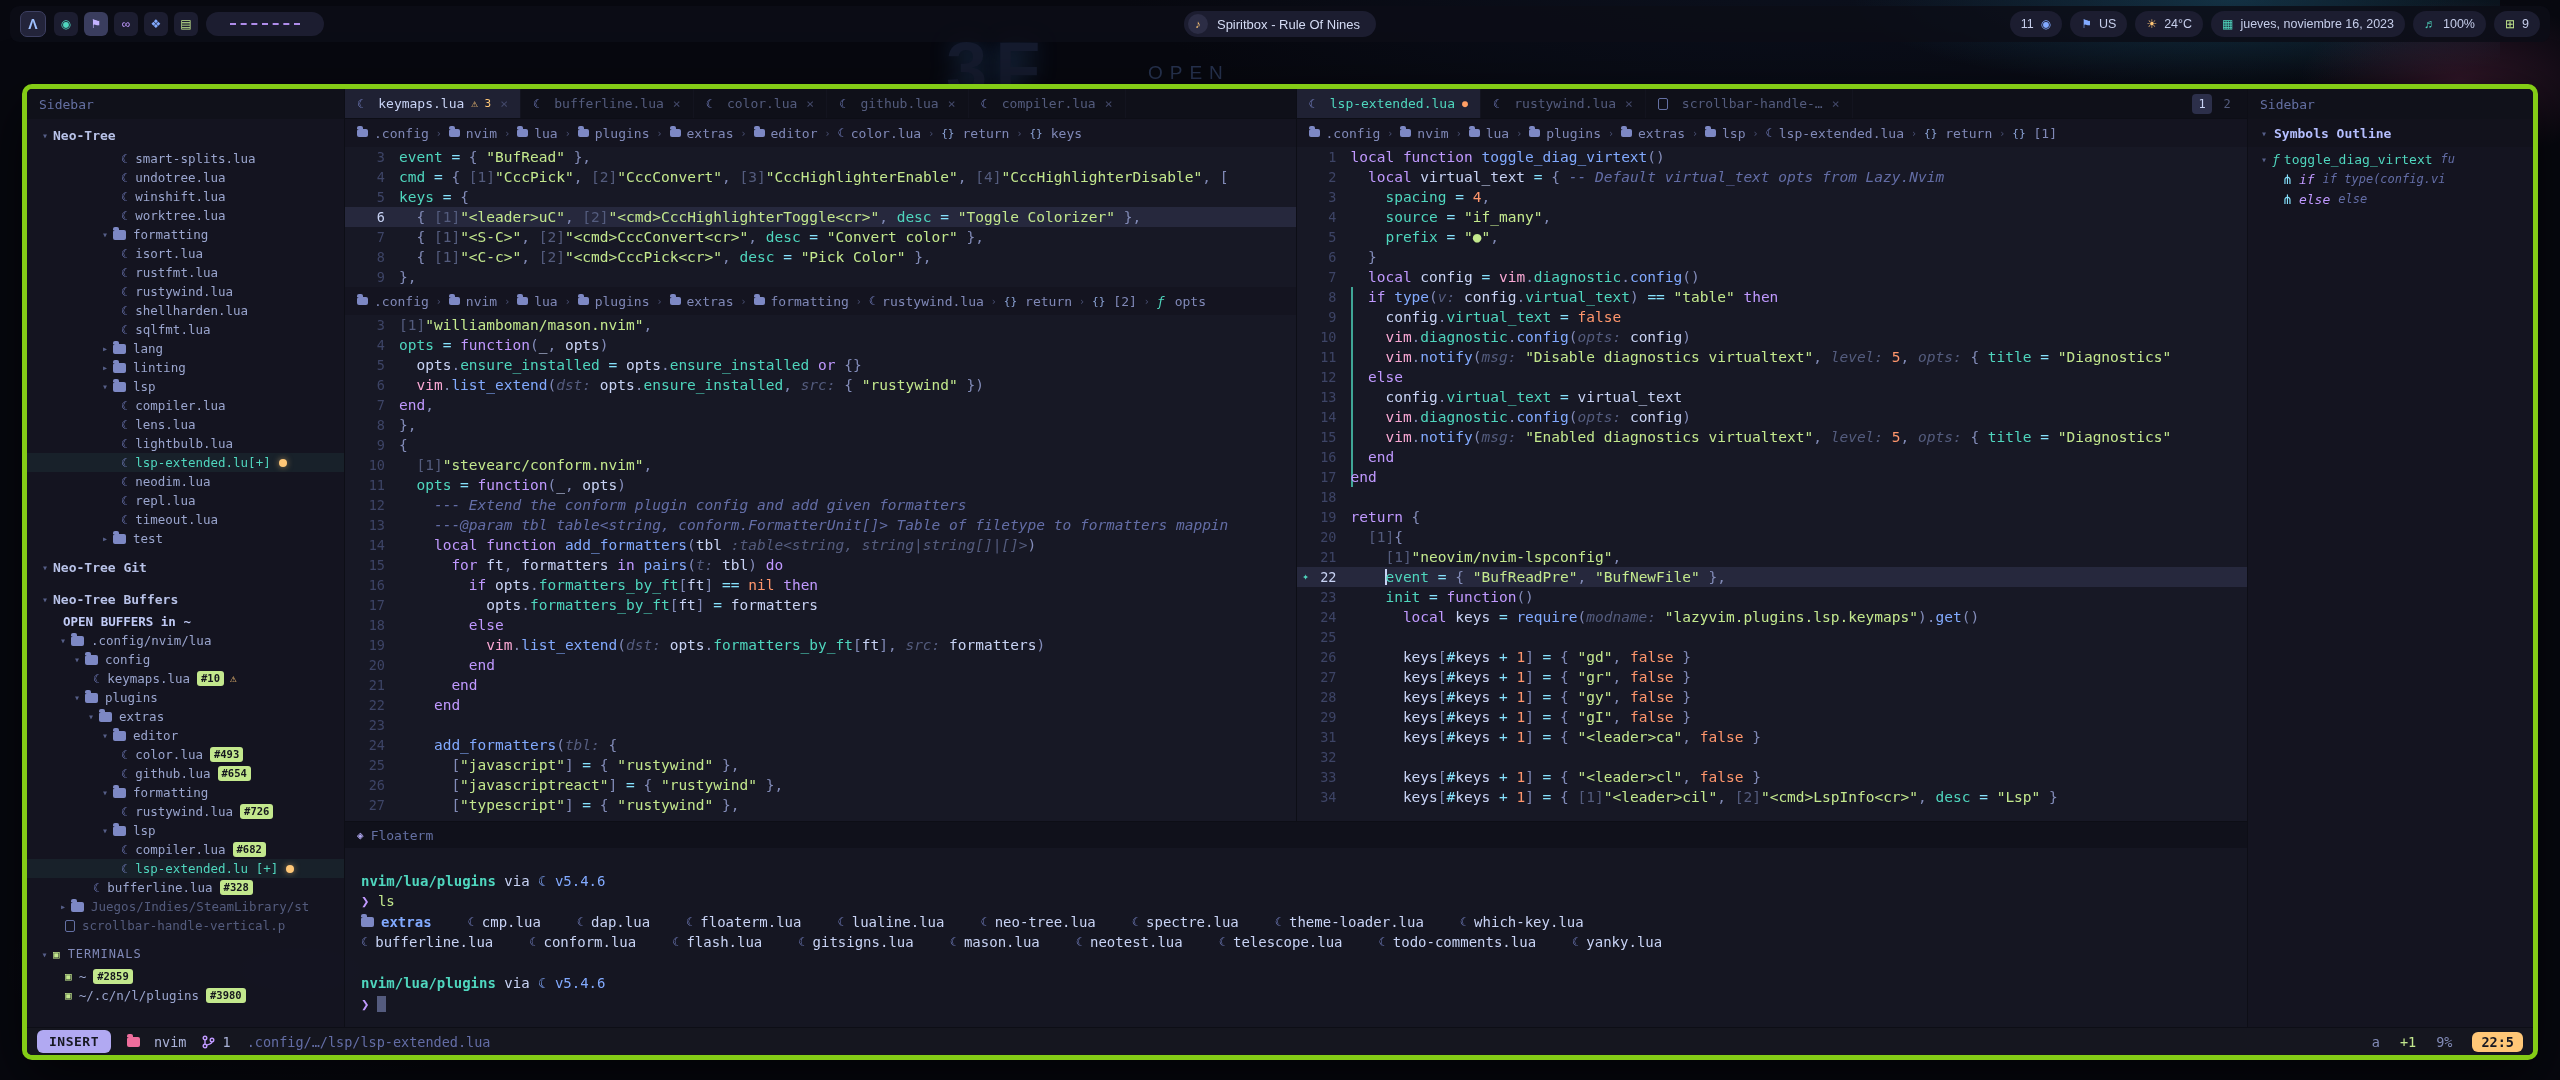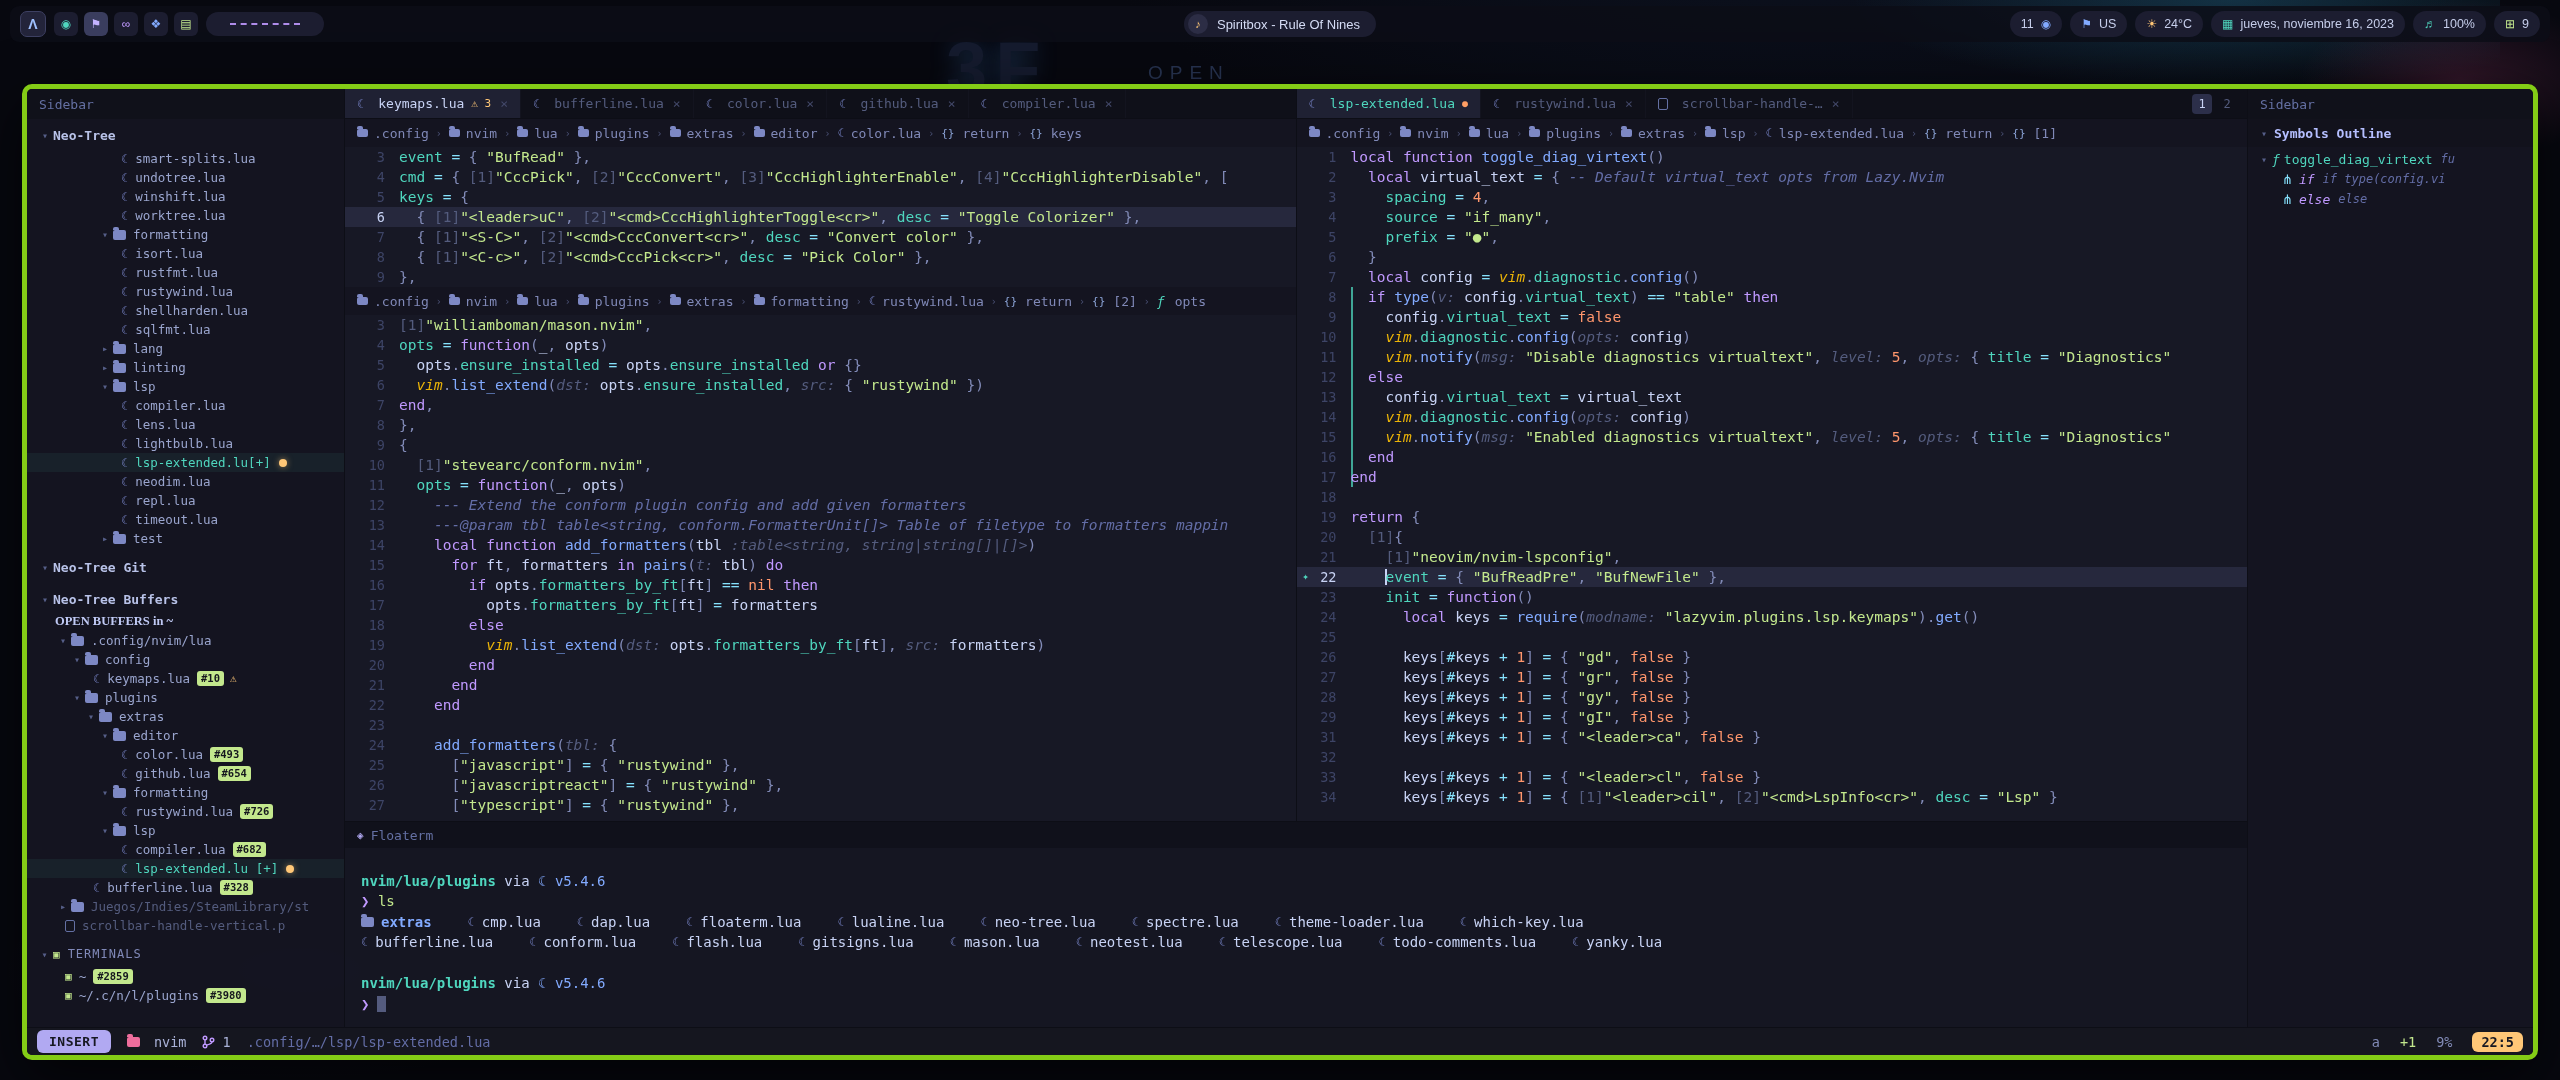--- a/index.html
+++ b/index.html
@@ -89,21 +89,21 @@
 .cl.hl{background:rgba(62,69,103,.38)}
 .sg{width:18px;flex:none;text-align:center;color:#4fd6be;font-size:11px;line-height:20px}
 .ln{width:36px;flex:none;text-align:right;color:#3d4466;padding-right:14px;font-size:13.5px}
 .ln-cur{color:#c8d3f5}
 .ct{flex:1;min-width:0;overflow:hidden;white-space:pre}
 .cl.sc .ct{box-shadow:inset 2px 0 0 rgba(79,214,190,.75)}
 .cursor{display:inline-block;width:2px;height:16px;background:#c8d3f5;vertical-align:-3px;margin-right:-2px}
 .tk-k{color:#c099ff}.tk-f{color:#82aaff}.tk-s{color:#c3e88d}.tk-n{color:#ff966c}
 .tk-c{color:#636da6;font-style:italic}.tk-p{color:#4fd6be}.tk-o{color:#86e1fc}
 .tk-v{color:#c8d3f5}.tk-i{color:#545c7e;font-style:italic}.tk-x{color:#545c7e}
-.tk-b{color:#eab308;font-style:italic}.tk-d{color:#828bb8}
+.tk-b{color:#f9a8d4;}.tk-d{color:#828bb8}
 
 .floaterm{height:206px;flex:none;border-top:1px solid #0d0e16;display:flex;flex-direction:column;background:rgba(19,20,31,.5)}
 .floaterm .winbar{height:26px}
 .ft-icon{color:#b1a9f2;font-size:11px}
 .term{flex:1;padding:2px 16px;font-size:14px;line-height:20.5px;color:#c8d3f5;overflow:hidden}
 .tline{white-space:pre;height:20.5px}
 .tp{color:#c099ff}
 .tcmd{color:#c3e88d}
 .targ{color:#86e1fc;text-decoration:underline}
 .tcwd{color:#4fd6be;font-weight:bold}
@@ -289,21 +289,21 @@
             <span class="tl">test</span>
           </div>
           <div class="thead">
             <span class="chev">▾</span>
             <span>Neo-Tree Git</span>
           </div>
           <div class="thead">
             <span class="chev">▾</span>
             <span>Neo-Tree Buffers</span>
           </div>
-          <div class="trow root" style="padding-left: 28px; font-family: Liberation Serif, serif;">
+          <div class="trow root" style="padding-left: 36px;">
             <span class="tl">OPEN BUFFERS in ~</span>
           </div>
           <div class="trow" style="padding-left: 28px;">
             <span class="chev">▾</span>
             <span class="icf"></span>
             <span class="tl">.config/nvim/lua</span>
           </div>
           <div class="trow" style="padding-left: 42px;">
             <span class="chev">▾</span>
             <span class="icf"></span>

